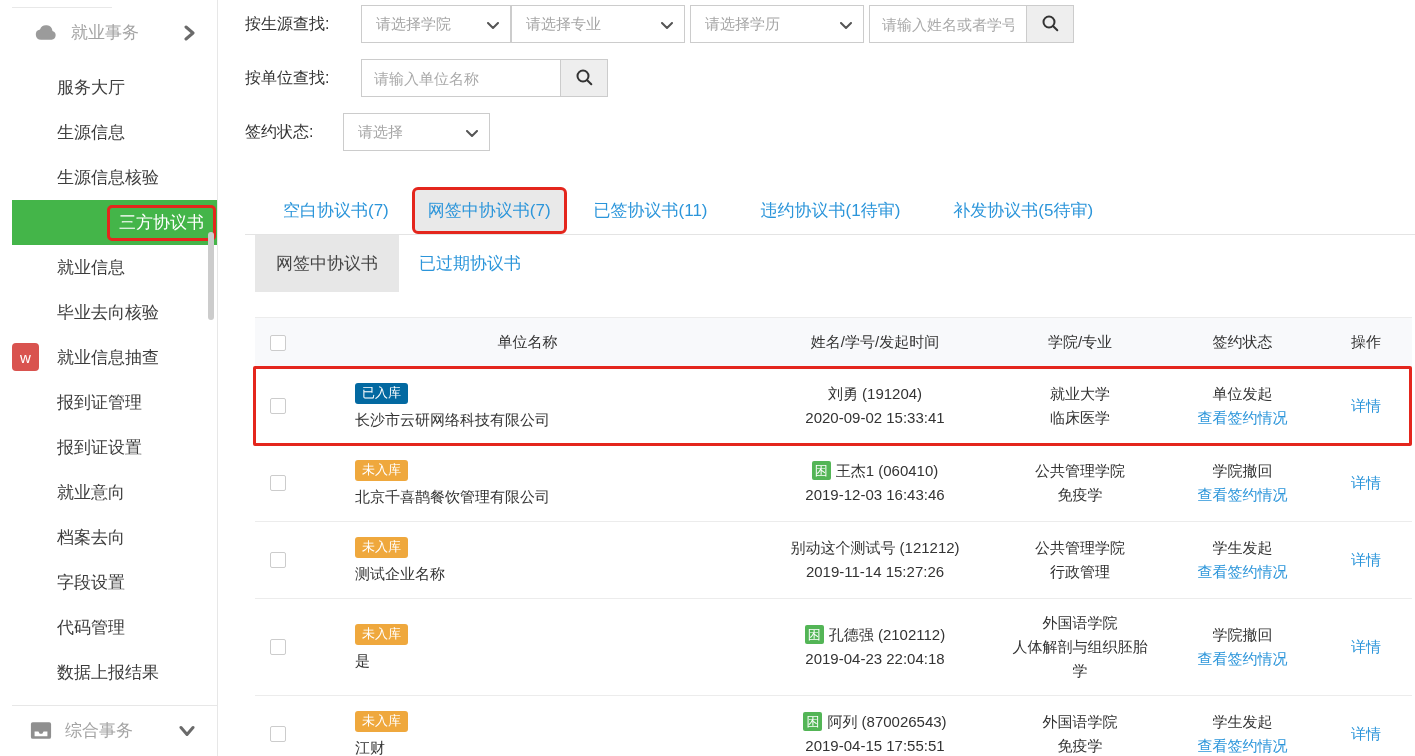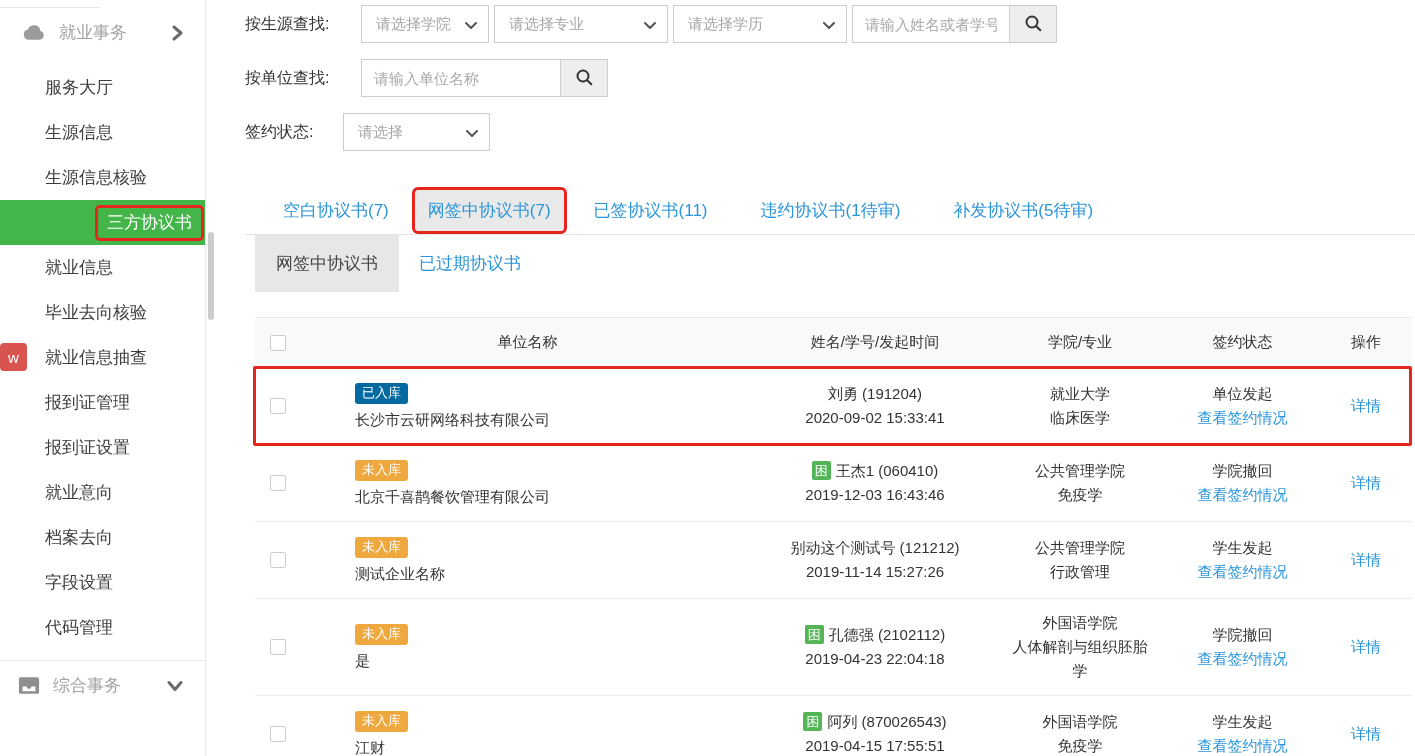--- a/index.html
+++ b/index.html
@@ -3,21 +3,21 @@
 <meta charset="utf-8">
 <style>
   * { box-sizing: border-box; }
   html,body { margin:0; padding:0; }
   body {
     width:1415px; height:756px; overflow:hidden; position:relative;
     background:#fff; color:#333;
     font-family:"Liberation Sans","DejaVu Sans",sans-serif;
   }
   
-  .sidebar { position:absolute; left:0; top:0; width:206px; height:756px;
+  .sidebar { position:absolute; left:12px; top:0; width:206px; height:756px;
              background:#fff; border-right:1px solid #e7e7e7; }
   .side-top-line { position:absolute; top:7px; left:0; width:100px; border-top:1px solid #e8e8e8; }
   .side-group { height:65px; display:flex; align-items:center; padding-left:20px; position:relative; cursor:pointer; }
   .g-icon { display:flex; align-items:center; }
   .g-label { color:#a3a3a3; font-size:17px; margin-left:13px; }
   .g-chevron { position:absolute; right:22px; top:50%; transform:translateY(-50%); display:flex; }
   .side-item { height:45px; display:flex; align-items:center; padding-left:45px;
                font-size:17px; color:#3d3d3d; position:relative; cursor:pointer; white-space:nowrap; }
   .side-item.active { background:#44b549; color:#fff; padding-left:95px; }
   .side-label.annot { border:3px solid #e4261d; border-radius:5px; padding:3px 9px 4px; }
@@ -27,21 +27,21 @@
                  align-items:center; padding-left:18px; position:relative; cursor:pointer; }
   .scroll-thumb { position:absolute; left:208px; top:232px; width:6px; height:88px;
                   background:#ccc; border-radius:3px; }
   
   .main { position:absolute; left:207px; top:0; width:1208px; height:756px; padding:5px 0 0 38px; }
   .f-row { display:flex; align-items:center; margin-bottom:16px; }
   .f-label { width:116px; font-size:16px; color:#333; flex:none; }
   .f-label.short { width:98px; }
   .sel { height:38px; border:1px solid #ccc; background:#fff; display:flex; align-items:center;
          justify-content:space-between; padding:0 11px 0 14px; font-size:15px; color:#a6a6a6; cursor:pointer; }
-  .sel.w1 { width:128px; margin-right:5px; }
+  .sel.w1 { width:150px; }
   .sel.w2, .sel.w3 { width:174px; margin-right:5px; }
   .sel.w4 { width:147px; }
   .input-group { display:flex; }
   .tin { height:38px; border:1px solid #ccc; padding:0 12px; font-size:15px; outline:none; color:#333; }
   .tin::placeholder { color:#aaa; }
   .name-input { width:158px;text-align:center; }
   .company-input { width:200px; }
   .search-btn { width:48px; height:38px; background:#eee; border:1px solid #ccc; margin-left:-1px;
                 display:flex; align-items:center; justify-content:center; cursor:pointer; padding:0; }
   
@@ -143,20 +143,23 @@
   </div>
 
   <div class="side-item">
     <span class="side-label">字段设置</span>
   </div>
 
   <div class="side-item">
     <span class="side-label">代码管理</span>
   </div>
 
+  <div class="side-item">
+    <span class="side-label">数据上报结果</span>
+  </div>
 </div>
   <div class="side-footer">
     <span class="g-icon">
       <svg width="22" height="19" viewBox="0 0 24 20">
           <path fill="#8f8f8f" d="M3 1h18a2 2 0 0 1 2 2v14a2 2 0 0 1-2 2H3a2 2 0 0 1-2-2V3a2 2 0 0 1 2-2z"></path>
           <path fill="#fff" d="M5 11h4.2l1.4 2.6h2.8l1.4-2.6H19v5.2H5z"></path>
         </svg>
     </span>
     <span class="g-label">综合事务</span>
     <span class="g-chevron">

